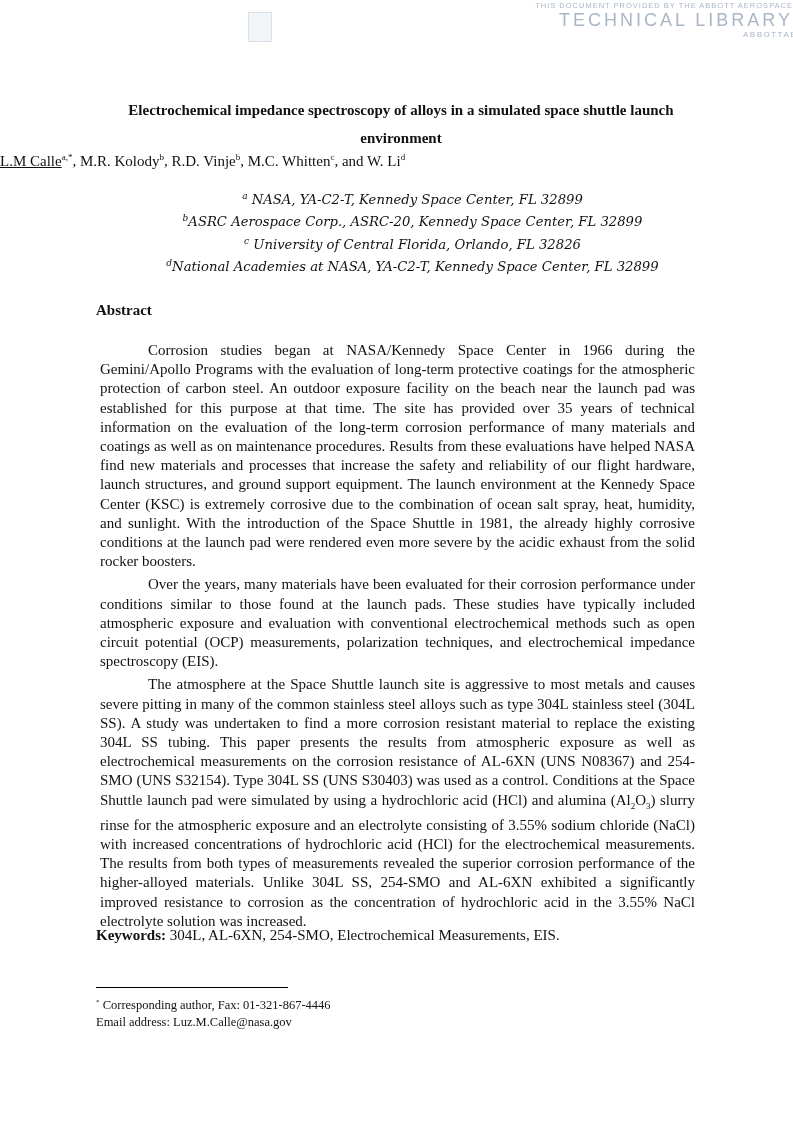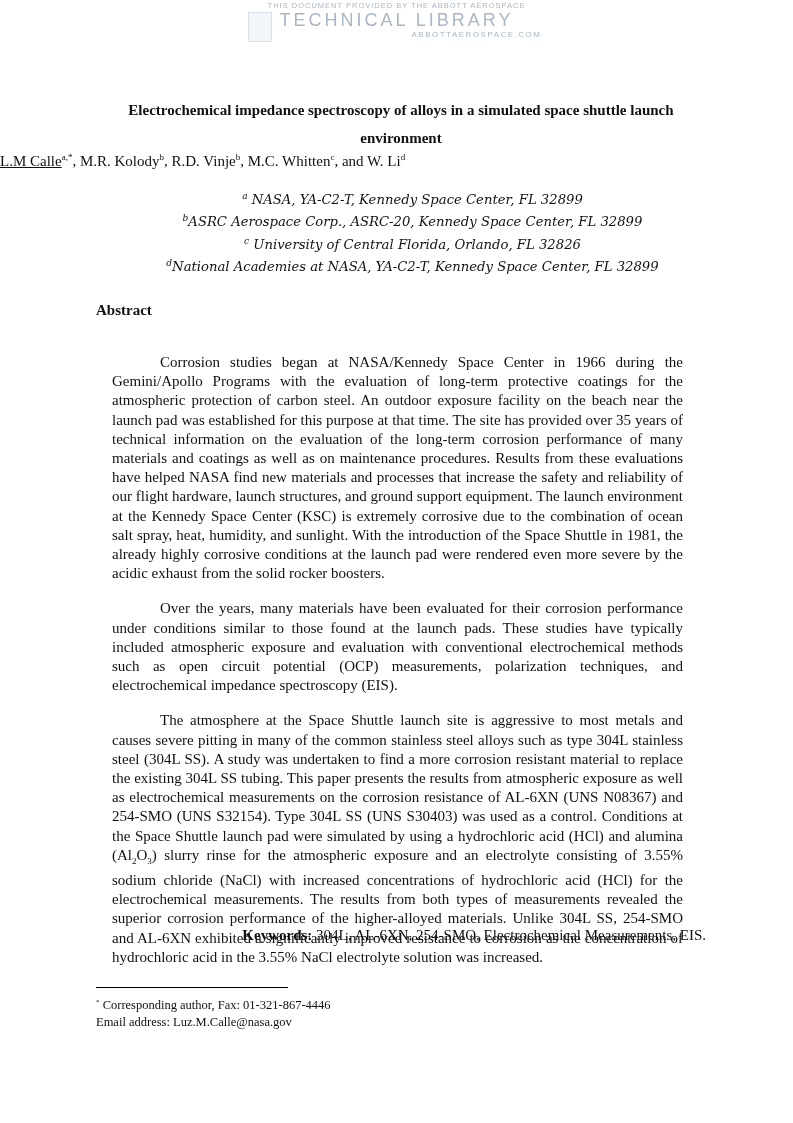--- a/index.html
+++ b/index.html
@@ -1,19 +1,19 @@
 <!DOCTYPE html>
 <html><head>
 <meta charset="utf-8">
 <style>
   html, body { margin: 0; padding: 0; background: #ffffff; }
   body { width: 793px; height: 1123px; position: relative; overflow: hidden;
          font-family: "Liberation Serif", "DejaVu Serif", serif; color: #111; }
 
-  .watermark { position: absolute; top: 0; left: 0; width: 793px; height: 44px; text-align: center; }
+  .watermark { position: absolute; top: 0; left: 0; width: 793px; height: 44px; text-align: right; }
   .wm-line1 { position: absolute; top: 1px; left: 0; width: 793px; font-family: "Liberation Sans", sans-serif;
               font-size: 7.5px; letter-spacing: 1px; color: #a9b6c6; text-transform: uppercase; }
   .wm-line2 { position: absolute; top: 8px; left: 0; width: 793px; font-family: "Liberation Sans", sans-serif;
               font-size: 18px; letter-spacing: 3px; color: #a9b6c6; line-height: 24px; }
   .wm-line3 { position: absolute; top: 30px; left: 80px; width: 793px; font-family: "Liberation Sans", sans-serif;
               font-size: 8px; letter-spacing: 1.5px; color: #a9b6c6; text-transform: uppercase; }
   .wm-book { position: absolute; top: 12px; left: 248px; width: 22px; height: 28px;
              border: 1px solid #d9e0e8; background: #f3f6f9; }
 
   .title { position: absolute; top: 96px; left: 96px; width: 610px; font-weight: bold; font-size: 15px; line-height: 28px; text-align: center; }
@@ -22,24 +22,24 @@
   .authors sup { font-size: 9px; }
   .authors .u { text-decoration: underline; }
 
   .affils { position: absolute; top: 187px; left: 0; width: 793px; text-align: center; font-style: italic;
             font-family: "DejaVu Serif", serif; font-size: 13.2px; line-height: 19px; margin-left: 16px; }
   .affils sup { font-size: 9px; }
 
   .abs-head { position: absolute; top: 302px; left: 96px; font-weight: bold; font-size: 15px; text-align: right; }
 
   .abstract { position: absolute; top: 337px; left: 96px; width: 603px; font-size: 15px; line-height: 19.2px; text-align: justify; }
-  .abstract p { margin: 16px; text-indent: 48px; }
+  .abstract p { margin: 4px; text-indent: 48px; }
   .abstract sub { font-size: 9px; }
 
-  .keywords { position: absolute; top: 927px; left: 96px; width: 610px; font-size: 15px; text-align: right; }
+  .keywords { position: absolute; top: 927px; left: 96px; width: 610px; font-size: 15px; }
   .keywords b { font-weight: bold; }
 
   .fn-rule { position: absolute; top: 987px; left: 96px; width: 192px; border-top: 1px solid #000; }
   .footnotes { position: absolute; top: 994px; left: 96px; width: 500px; font-size: 12.5px; line-height: 17px; }
   .footnotes sup { font-size: 7px; }
 </style>
 </head>
 <body>
 
 <div class="watermark">

